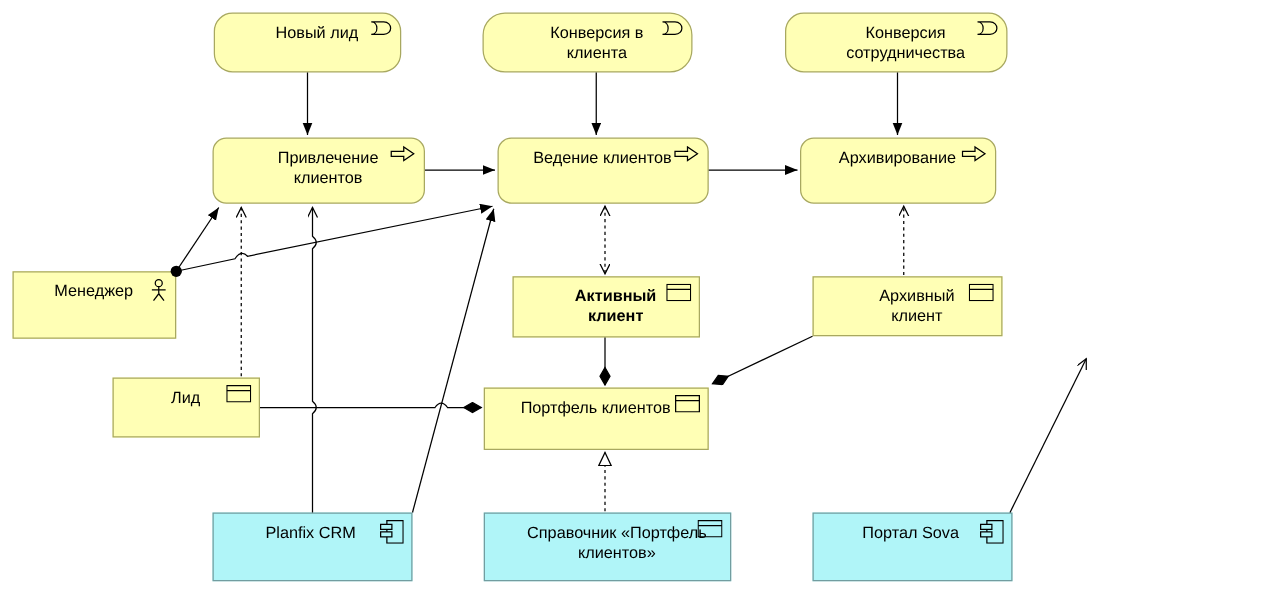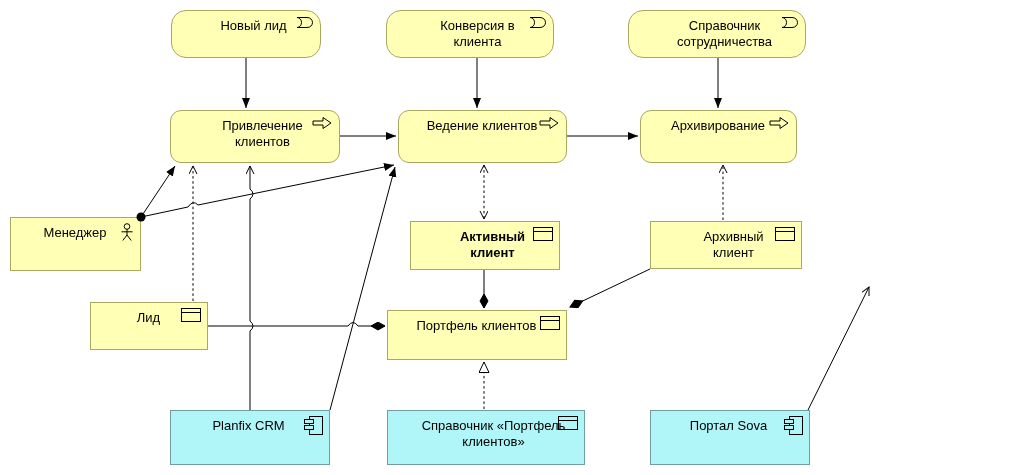--- a/index.html
+++ b/index.html
@@ -30,31 +30,31 @@
 
   <div class="node biz event" style="left:171px; top:10px; width:150px; height:48px;">
     <span class="lbl">Новый лид</span>
     <span class="icon">
       <svg width="20" height="13" viewBox="0 0 20 13">
           <path d="M3,1.5 H13 C16.6,1.5 18.5,4 18.5,6.5 C18.5,9 16.6,11.5 13,11.5 H3 C6,11.5 7.5,9 7.5,6.5 C7.5,4 6,1.5 3,1.5 Z" fill="none" stroke="#000"></path>
         </svg>
     </span>
   </div>
 
-  <div class="node biz event" style="left:386px; top:10px; width:168px; height:48px;">
+  <div class="node biz event" style="left:386px; top:10px; width:168px; height:48px;border-radius:18px;">
     <span class="lbl" style="max-width:110px">Конверсия в клиента</span>
     <span class="icon">
       <svg width="20" height="13" viewBox="0 0 20 13">
           <path d="M3,1.5 H13 C16.6,1.5 18.5,4 18.5,6.5 C18.5,9 16.6,11.5 13,11.5 H3 C6,11.5 7.5,9 7.5,6.5 C7.5,4 6,1.5 3,1.5 Z" fill="none" stroke="#000"></path>
         </svg>
     </span>
   </div>
 
   <div class="node biz event" style="left:628px; top:10px; width:178px; height:48px;">
-    <span class="lbl" style="max-width:125px">Справочник сотрудничества</span>
+    <span class="lbl" style="max-width:125px">Конверсия сотрудничества</span>
     <span class="icon">
       <svg width="20" height="13" viewBox="0 0 20 13">
           <path d="M3,1.5 H13 C16.6,1.5 18.5,4 18.5,6.5 C18.5,9 16.6,11.5 13,11.5 H3 C6,11.5 7.5,9 7.5,6.5 C7.5,4 6,1.5 3,1.5 Z" fill="none" stroke="#000"></path>
         </svg>
     </span>
   </div>
 
   <div class="node biz process" style="left:170px; top:110px; width:170px; height:53px;">
     <span class="lbl" style="max-width:112px">Привлечение клиентов</span>
     <span class="icon">

